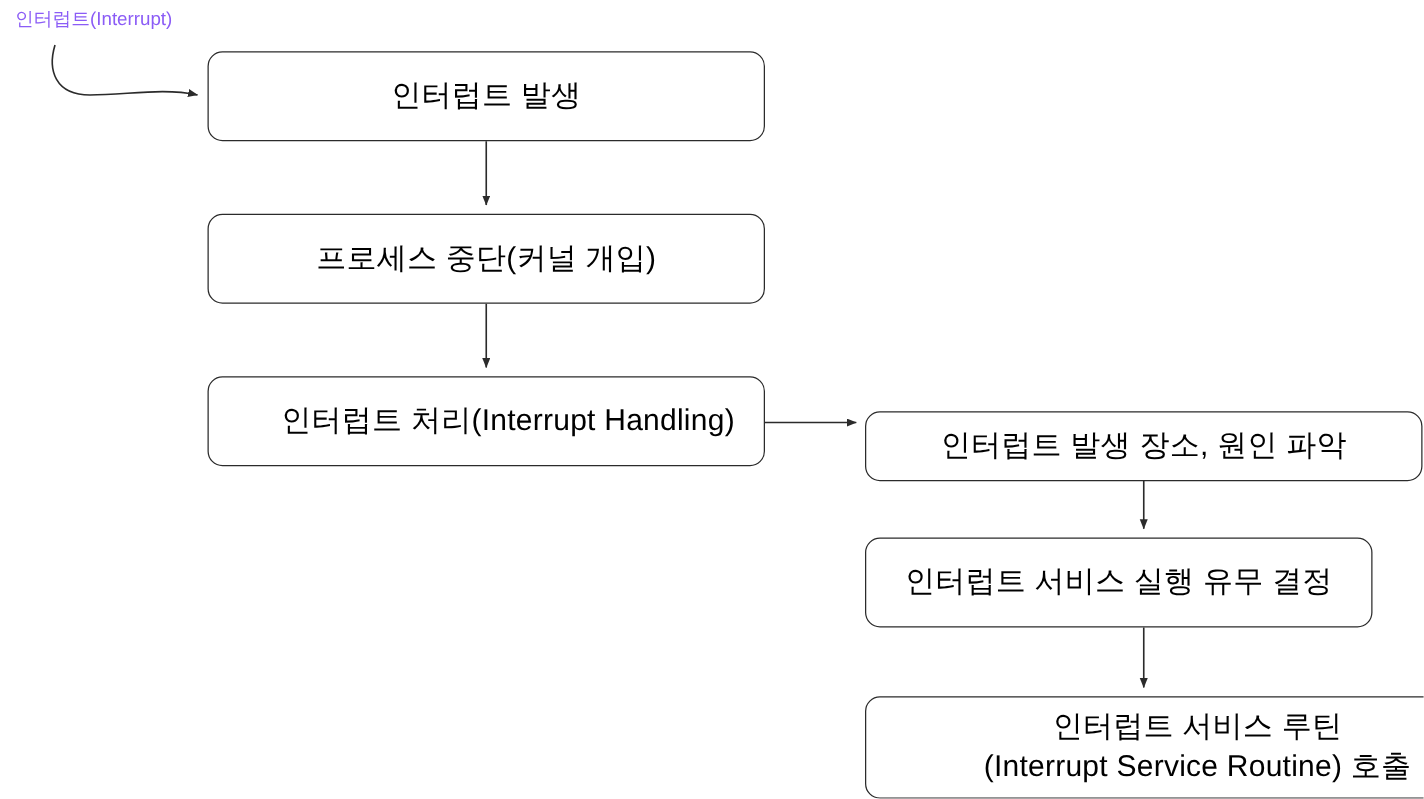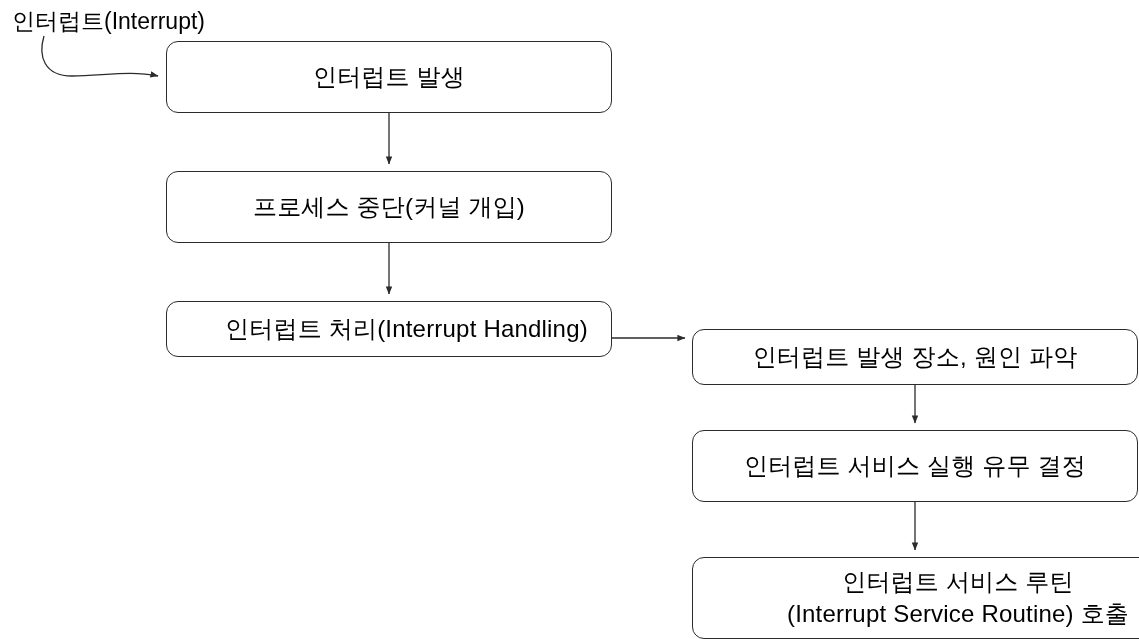--- a/index.html
+++ b/index.html
@@ -27,22 +27,22 @@
     text-align: center;
     color: #000000;
     font-size: 24px;
     line-height: 1.35;
     letter-spacing: 0.2px;
     white-space: pre-line;
     padding: 2px 8px;
   }
   .caption {
     position: absolute;
-    color: #000000;
-    font-size: 23px;
+    color: #8b5cf6;
+    font-size: 15px;
     white-space: nowrap;
   }
   svg.edges {
     position: absolute;
     left: 0;
     top: 0;
     width: 1139px;
     height: 639px;
     pointer-events: none;
   }
@@ -71,22 +71,22 @@
 
     <line x1="915" y1="379" x2="915" y2="423" stroke="#2b2b2b" stroke-width="1.3" marker-end="url(#arrowhead)"></line>
 
     <line x1="915" y1="502" x2="915" y2="550" stroke="#2b2b2b" stroke-width="1.3" marker-end="url(#arrowhead)"></line>
   </svg>
 
   <div class="node" style="left:166px; top:41px; width:446px; height:72px;">인터럽트 발생</div>
 
   <div class="node" style="left:166px; top:171px; width:446px; height:72px;">프로세스 중단(커널 개입)</div>
 
-  <div class="node" style="left:166px; top:301px; width:446px; height:56px;padding-left:43px;">인터럽트 처리(Interrupt  Handling)</div>
+  <div class="node" style="left:166px; top:301px; width:446px; height:72px;padding-left:43px;">인터럽트 처리(Interrupt  Handling)</div>
 
   <div class="node" style="left:692px; top:301px; width:446px; height:56px;margin-top:28px;">인터럽트 발생 장소, 원인 파악</div>
 
-  <div class="node" style="left:692px; top:430px; width:446px; height:72px;">인터럽트 서비스 실행 유무 결정</div>
+  <div class="node" style="left:692px; top:430px; width:406px; height:72px;">인터럽트 서비스 실행 유무 결정</div>
 
   <div class="node" style="left:692px; top:557px; width:532px; height:82px;">인터럽트 서비스 루틴
 (Interrupt  Service  Routine) 호출</div>
 
 </div>
 
 </body></html>

